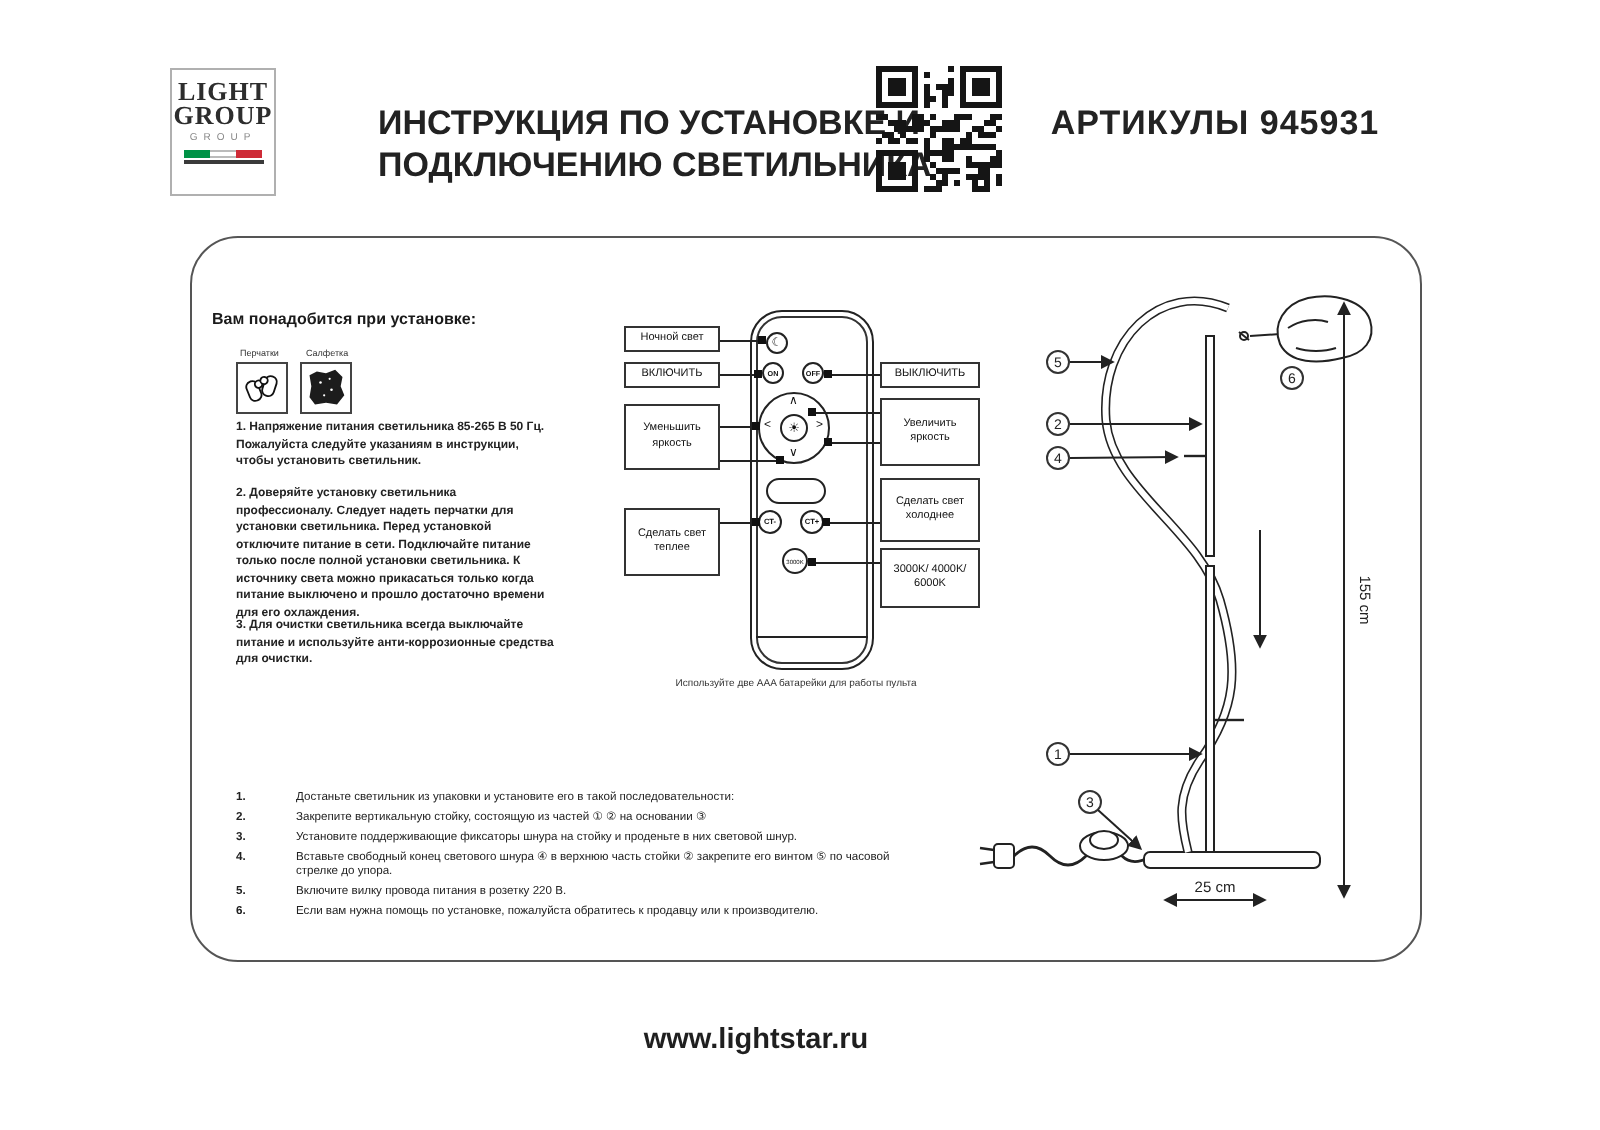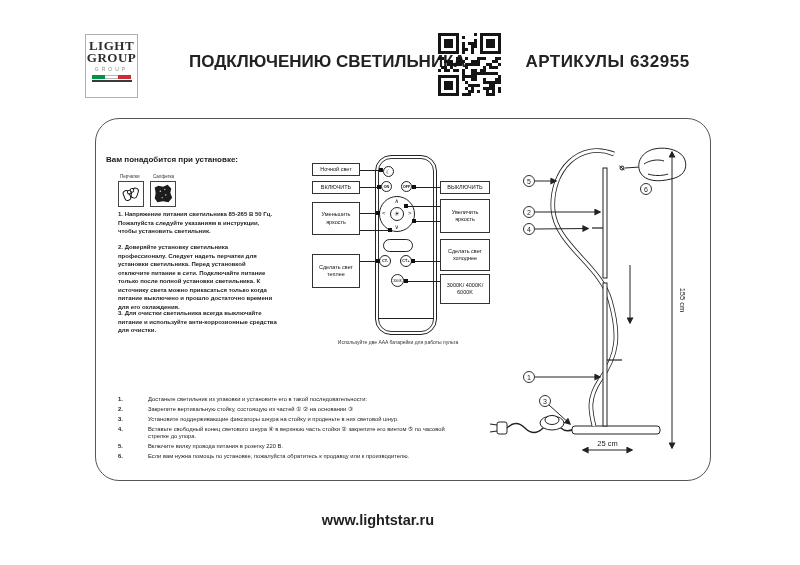--- a/index.html
+++ b/index.html
@@ -89,20 +89,21 @@
     <div class="logo-group">GROUP</div>
     <div id="flag">
       <div style="background:#009246;"></div>
       <div style="background:#ffffff;border-top:0.5px solid #bbb;border-bottom:0.5px solid #bbb;"></div>
       <div style="background:#ce2b37;"></div>
     </div>
     <div id="flag-underline"></div>
   </div>
 
   <div id="main-title">
+    <div>ИНСТРУКЦИЯ ПО УСТАНОВКЕ И</div>
     <div>ПОДКЛЮЧЕНИЮ СВЕТИЛЬНИКА</div>
   </div>
 
   <div id="qr">
       <div class="qm"></div>
       <div class="qm"></div>
       <div class="qm"></div>
       <div class="qm"></div>
       <div class="qm"></div>
       <div class="qm"></div>
@@ -537,21 +538,21 @@
       <div></div>
       <div></div>
       <div class="qm"></div>
       <div class="qm"></div>
       <div class="qm"></div>
       <div></div>
       <div></div>
     </div>
 
   <div id="series-block">
-    <div id="articles">АРТИКУЛЫ 632955</div>
+    <div id="articles">АРТИКУЛЫ 945931</div>
   </div>
 
   <div id="main-box"></div>
 
   <div id="needs-heading">Вам понадобится при установке:</div>
   <div id="tool1-label" class="tool-label">Перчатки</div>
   <div id="tool2-label" class="tool-label">Салфетка</div>
   <div id="tool1-box" class="tool-box">
     <svg width="22" height="22" viewBox="0 0 24 24">
       <g fill="#fff" stroke="#111" stroke-width="1">

